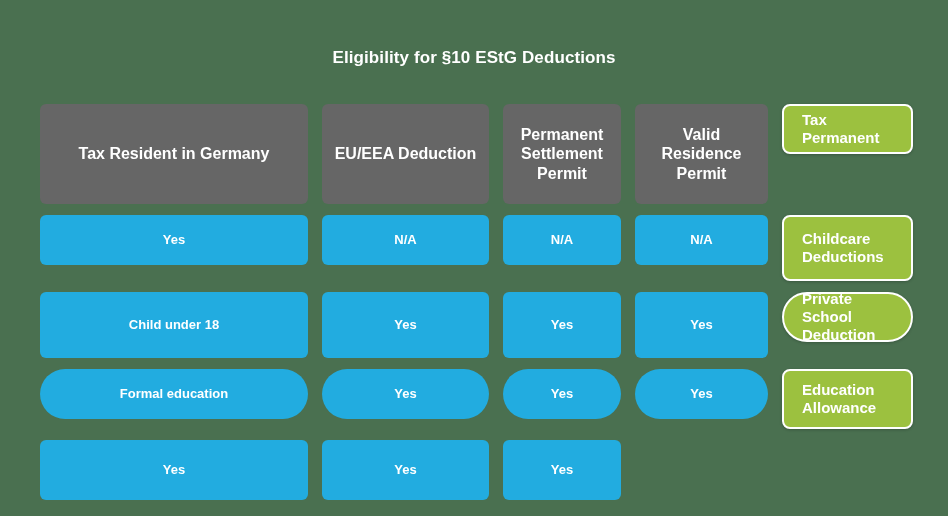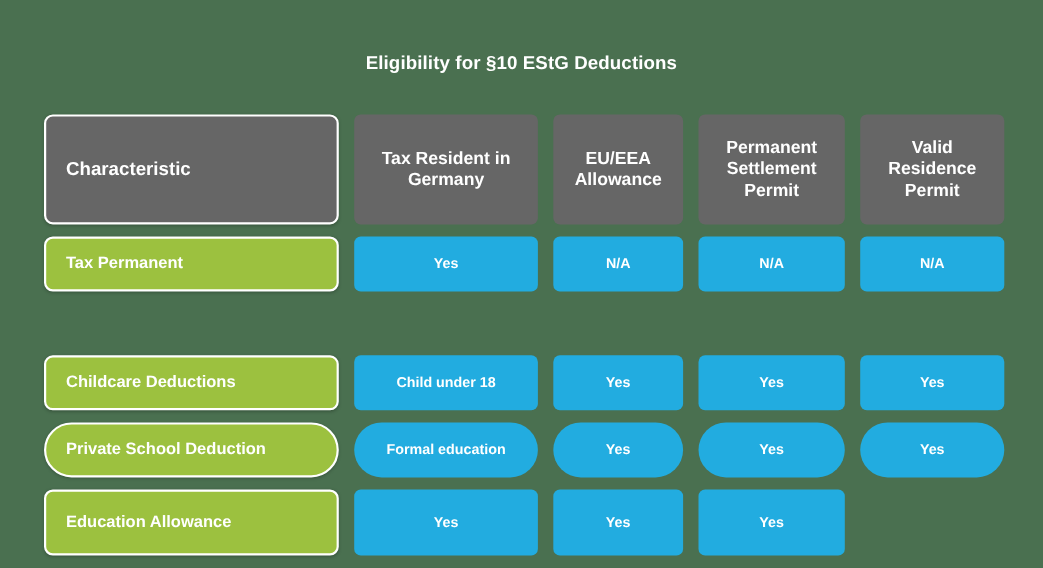--- a/index.html
+++ b/index.html
@@ -96,36 +96,35 @@
 
   
   .data {
     background: #22ace0;
     font-size: 13px;
     font-weight: bold;
   }
 
   
   .r1 { height: 50px; }
-  .r2 { height: 50px; margin-top: 47px; }
+  .r2 { height: 66px; }
   .r3 { height: 50px; border-radius: 25px; }
-  .r4 { height: 60px; text-align: center; }
+  .r4 { height: 60px; }
 </style>
 </head>
 <body>
 
 <div class="page">
 
   <div class="chart-title">Eligibility for §10 EStG Deductions</div>
 
   <div class="matrix">
 
-    <div class="cell hdr-first">Characteristic</div>
     <div class="cell hdr">Tax Resident in Germany</div>
-    <div class="cell hdr">EU/EEA Allowance</div>
+    <div class="cell hdr">EU/EEA Deduction</div>
     <div class="cell hdr">Permanent Settlement Permit</div>
     <div class="cell hdr">Valid Residence Permit</div>
 
     <div class="cell rowlabel r1">Tax Permanent</div>
     <div class="cell data r1">Yes</div>
     <div class="cell data r1">N/A</div>
     <div class="cell data r1">N/A</div>
     <div class="cell data r1">N/A</div>
 
     <div class="cell rowlabel r2">Childcare Deductions</div>

